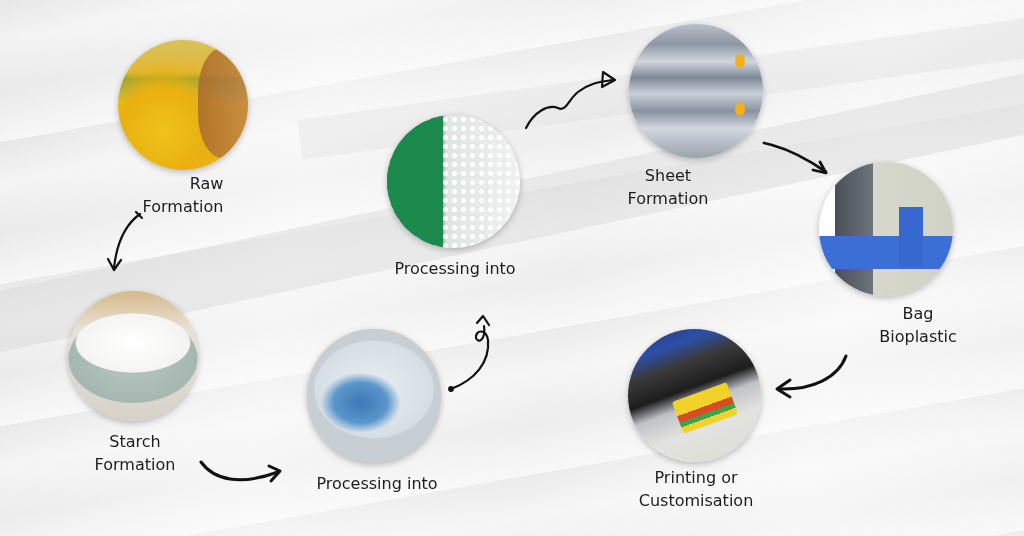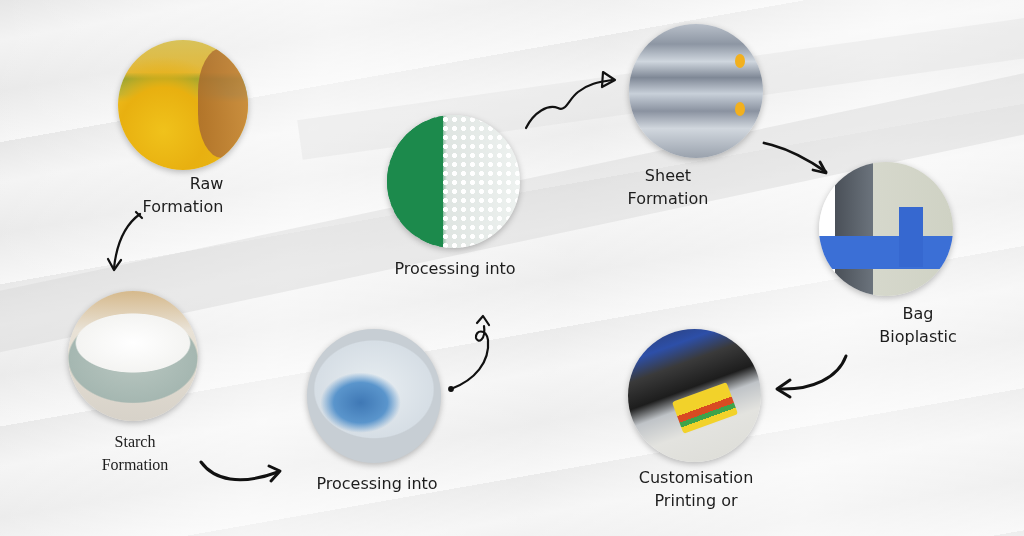--- a/index.html
+++ b/index.html
@@ -82,21 +82,21 @@
 <div>
   <div class="circle c-raw" style="left:118px;top:40px;width:130px;height:130px;"></div>
   <div class="label" style="left:183px;top:172px;text-align:right;">
     <div>Raw</div>
     <div>Formation</div>
   </div>
 </div>
 
 <div>
   <div class="circle c-starch" style="left:68px;top:291px;width:130px;height:130px;"></div>
-  <div class="label" style="left:135px;top:430px;font-family:Liberation Serif, serif;">
+  <div class="label" style="left:135px;top:430px;">
     <div>Starch</div>
     <div>Formation</div>
   </div>
 </div>
 
 <div>
   <div class="circle c-bio" style="left:307px;top:329px;width:134px;height:134px;"></div>
   <div class="label" style="left:377px;top:472px;">
     <div>Processing into</div>
   </div>
@@ -121,22 +121,22 @@
   <div class="circle c-bag" style="left:819px;top:162px;width:134px;height:134px;"></div>
   <div class="label" style="left:918px;top:302px;">
     <div>Bag</div>
     <div>Bioplastic</div>
   </div>
 </div>
 
 <div>
   <div class="circle c-print" style="left:628px;top:329px;width:133px;height:133px;"></div>
   <div class="label" style="left:696px;top:466px;">
+    <div>Printing or</div>
     <div>Customisation</div>
-    <div>Printing or</div>
   </div>
 </div>
 
 <svg class="arrow" style="left:0;top:0;" width="1024" height="536" viewBox="0 0 1024 536">
   <g fill="none" stroke="#111" stroke-width="2.2" stroke-linecap="round" stroke-linejoin="round">
 
     <path d="M140 214 C126 224 117 240 114 268"></path>
     <path d="M136 212 L142 218"></path>
     <path d="M108 259 L114 270 L121 260"></path>
 

